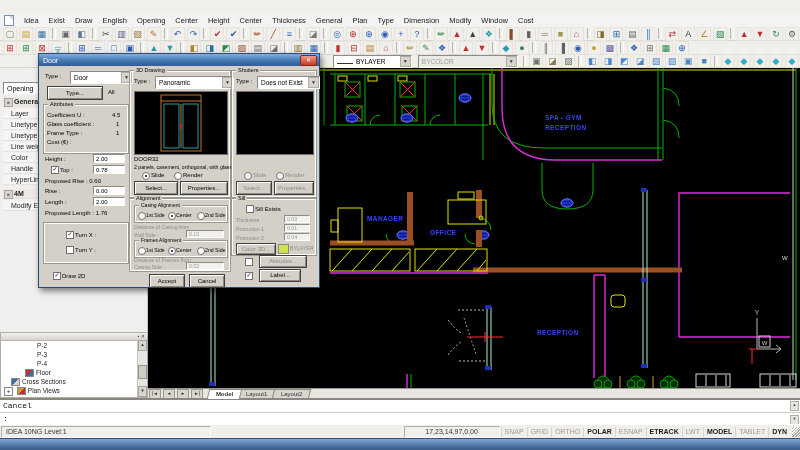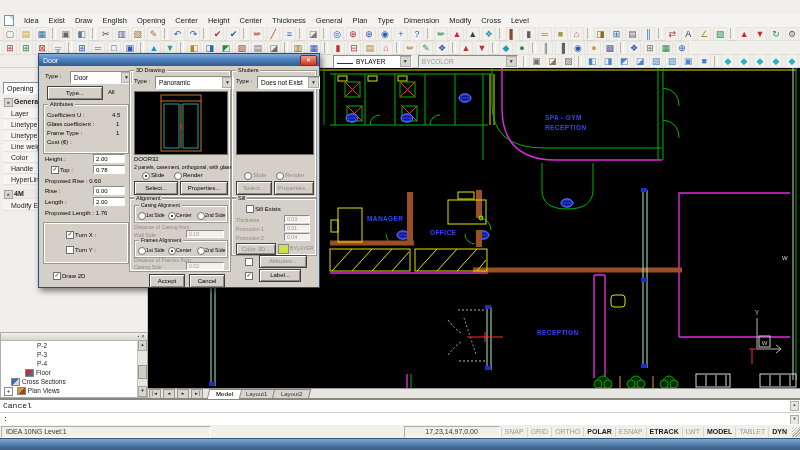--- a/index.html
+++ b/index.html
@@ -127,22 +127,22 @@
         <span class="menu-item">Opening</span>
         <span class="menu-item">Center</span>
         <span class="menu-item">Height</span>
         <span class="menu-item">Center</span>
         <span class="menu-item">Thickness</span>
         <span class="menu-item">General</span>
         <span class="menu-item">Plan</span>
         <span class="menu-item">Type</span>
         <span class="menu-item">Dimension</span>
         <span class="menu-item">Modify</span>
-        <span class="menu-item">Cross</span>
-        <span class="menu-item">Level</span>
+        <span class="menu-item">Window</span>
+        <span class="menu-item">Cost</span>
       </span>
   </div>
 
   <div class="tbar tb1">
       <span class="tbi" style="color: rgb(122, 122, 82);">▢</span>
       <span class="tbi" style="color: rgb(200, 160, 48);">▤</span>
       <span class="tbi" style="color: rgb(58, 110, 165);">▦</span>
       <span class="tbsep"></span>
       <span class="tbi" style="color: rgb(102, 102, 102);">▣</span>
       <span class="tbi" style="color: rgb(90, 122, 154);">◧</span>

